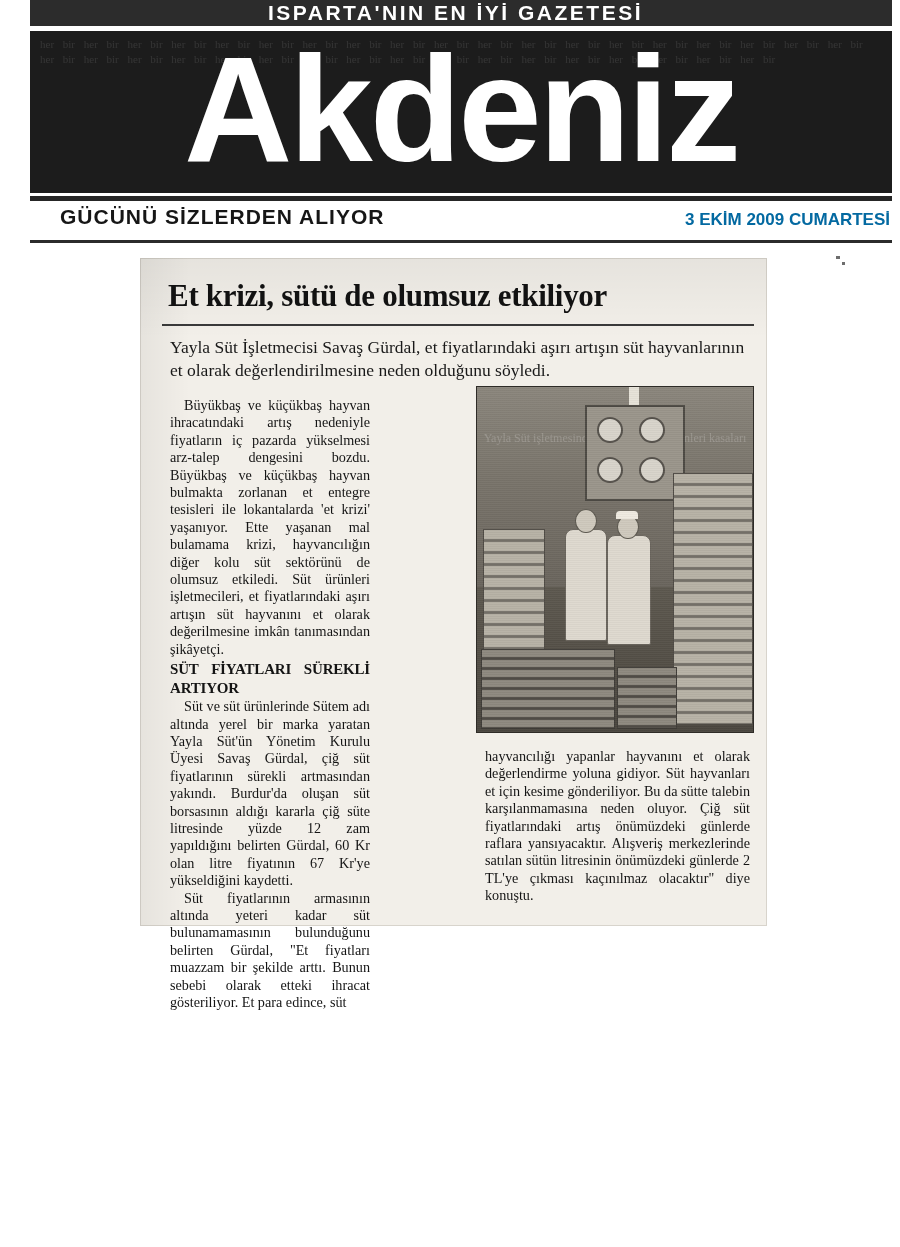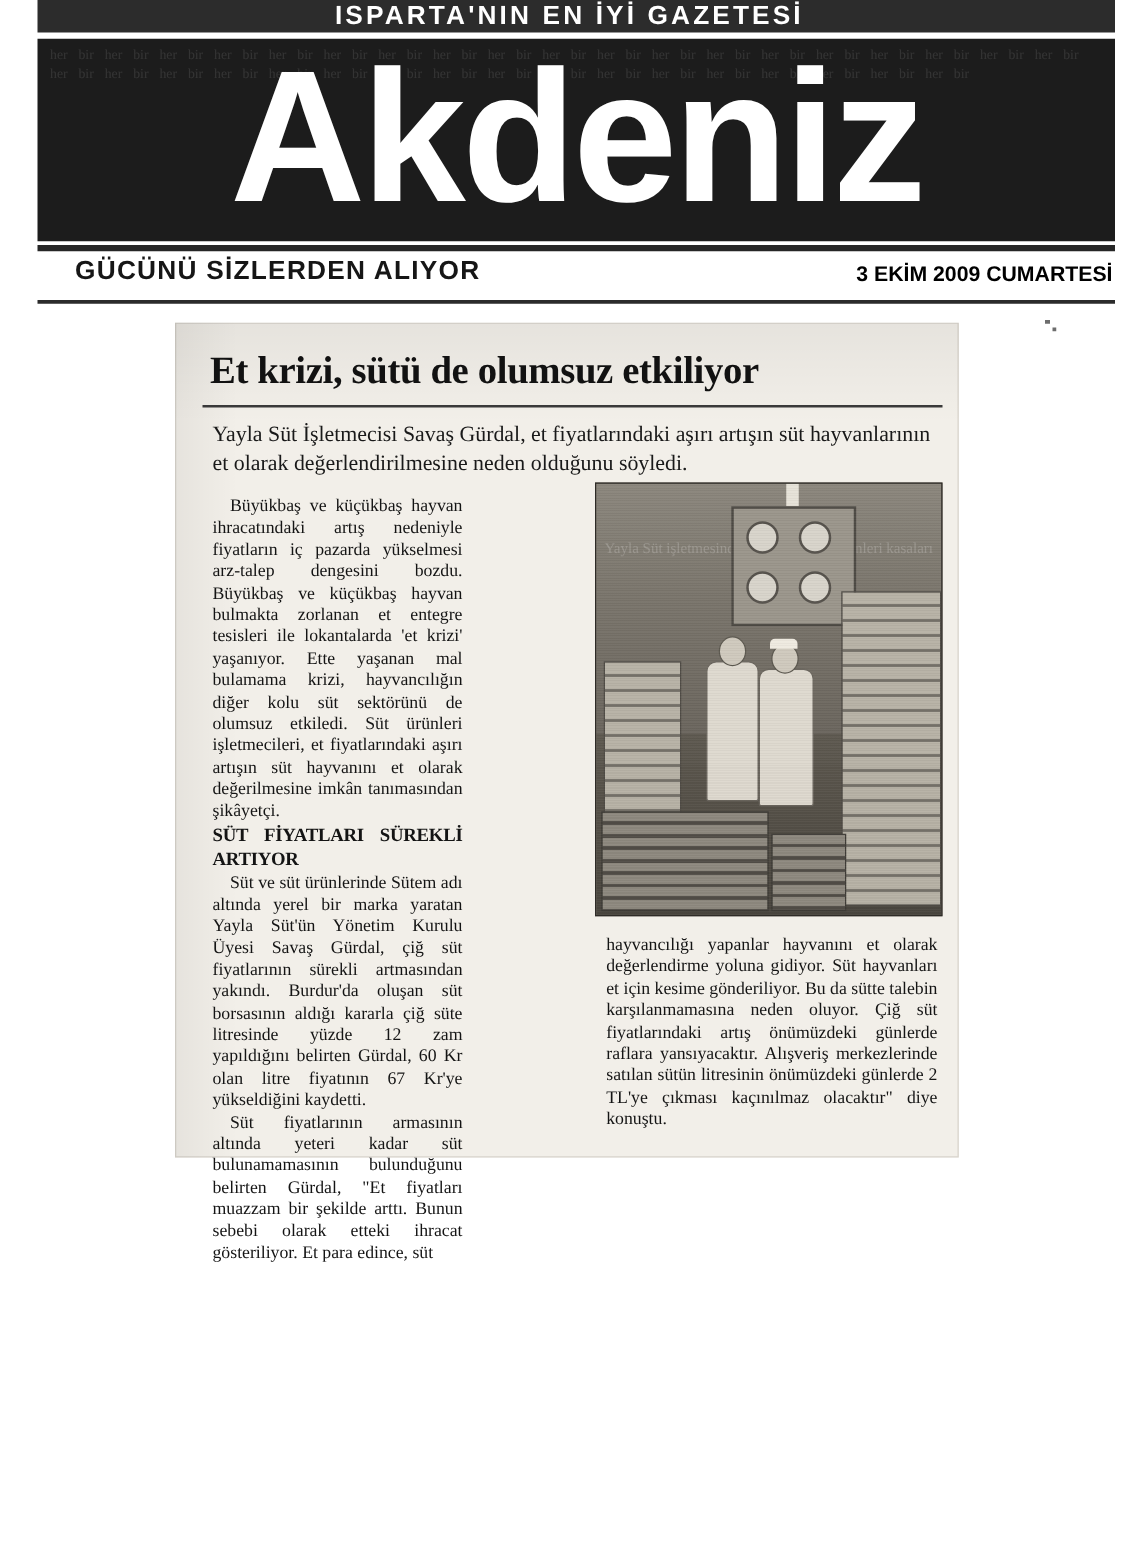--- a/index.html
+++ b/index.html
@@ -105,21 +105,21 @@
     color: #161616;
     white-space: nowrap;
   }
   .masthead-date {
     position: absolute;
     right: 10px;
     top: 210px;
     font-family: "Liberation Sans", sans-serif;
     font-weight: bold;
     font-size: 17px;
-    color: #000000;
+    color: #0369a1;
     white-space: nowrap;
   }
   .masthead-baseline {
     position: absolute;
     left: 30px;
     top: 240px;
     width: 862px;
     height: 3px;
     background: #2b2b2b;
   }

